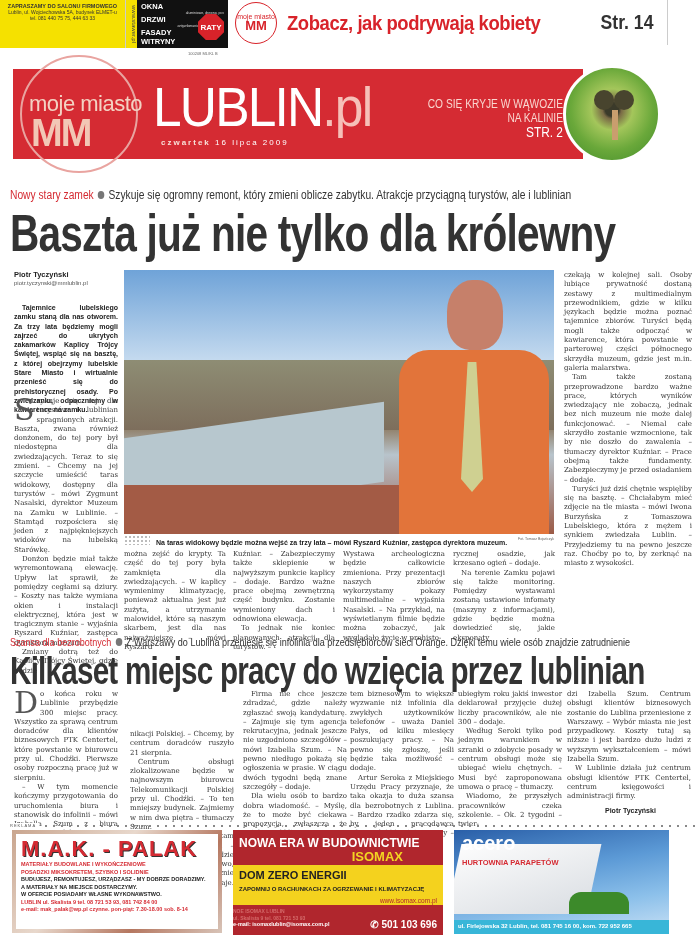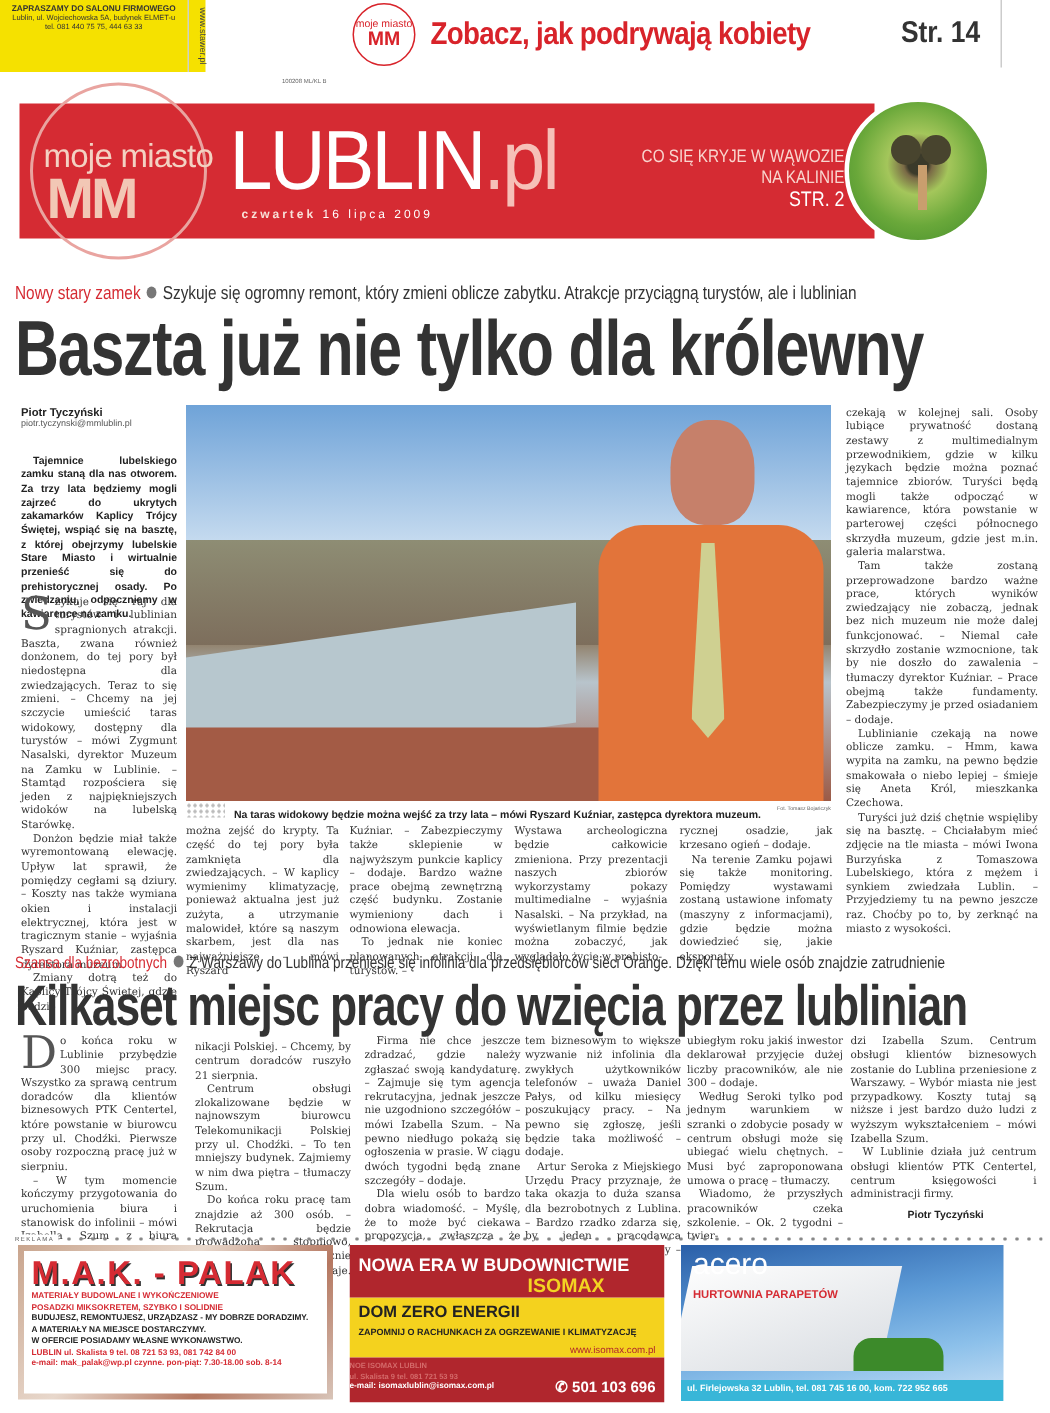--- a/index.html
+++ b/index.html
@@ -66,21 +66,21 @@
 #caption .credit2{position:absolute;right:0;top:2px;font-size:3.5px;font-weight:normal;color:#666}
 #c2{left:124px;top:550px;width:102px}
 #c3{left:233px;top:550px;width:102px}
 #c4{left:343px;top:550px;width:102px}
 #c5{left:453px;top:550px;width:102px}
 #c6{left:564px;top:271px;width:128px}
 
 #k2{left:10px;top:636px;font-size:11px}
 #h2{left:10px;top:650px;font-size:38px;transform:scaleX(0.78)}
 #d1{left:14px;top:690px;width:104px}
-#d2{left:130px;top:694px;width:104px}
+#d2{left:130px;top:730px;width:104px}
 #d3{left:243px;top:690px;width:104px}
 #d4{left:343px;top:690px;width:104px}
 #d5{left:454px;top:690px;width:104px}
 #d6{left:562px;top:690px;width:130px}
 #sig{left:605px;top:807px;font-family:"Liberation Sans",sans-serif;font-weight:bold;font-size:7px;color:#222}
 
 #reklama{left:10px;top:823px;width:685px;height:6px;font-family:"Liberation Sans",sans-serif;font-size:4px;color:#555;letter-spacing:1px;background:radial-gradient(circle,#888 1px,transparent 1.3px) 0 0/8px 6px}
 #reklama span{background:#fff;padding-right:3px}
 #ad1{left:12px;top:830px;width:210px;height:103px;background:linear-gradient(135deg,#c9a58e,#e8d8cc 40%,#b57760 70%,#d8c4b8);padding:4px}
 #ad1 .in{background:#fff;width:100%;height:100%;padding:3px 5px;font-family:"Liberation Sans",sans-serif;font-weight:bold;font-size:5.5px;line-height:7.5px}
@@ -92,37 +92,46 @@
 #ad2 .isomax{color:#f3d422;font-size:13px;position:absolute;right:40px;top:19px}
 #ad2 .mid{background:#f4d21e;height:40px;padding:4px 6px;color:#222}
 #ad2 .mid .big{font-size:11px}
 #ad2 .mid .sm{font-size:6px;margin-top:5px}
 #ad2 .bot{background:#b0262d;height:30px;padding:3px 0;color:#fff;font-size:5.5px;position:relative}
 #ad2 .www{position:absolute;right:6px;top:-8px;font-size:6.5px;color:#b0262d;font-weight:normal}
 #ad2 .phone{position:absolute;right:6px;top:14px;font-size:10px}
 #ad2 .addr{color:#d46a6a;font-size:5px;line-height:6.5px}
 #ad3{left:454px;top:830px;width:215px;height:104px;overflow:hidden;background:linear-gradient(170deg,#2a5fa8 0,#5c9ad6 40%,#8cc0ea 70%,#c9e1f5 100%);font-family:"Liberation Sans",sans-serif}
 #ad3 .sill{position:absolute;left:0;top:14px;width:140px;height:70px;background:linear-gradient(160deg,#fdfdfd,#d9dde2);transform:skewX(-12deg)}
-#ad3 .brand{position:absolute;left:8px;top:2px;color:#fff;font-size:20px;font-weight:normal}
+#ad3 .brand{position:absolute;left:8px;top:2px;color:#fff;font-size:20px;font-weight:bold}
 #ad3 .sub{position:absolute;left:8px;top:28px;color:#d52b33;font-size:7.5px;font-weight:bold}
 #ad3 .trees{position:absolute;right:40px;top:62px;width:60px;height:22px;background:#3c8a2a;border-radius:12px 12px 0 0}
 #ad3 .addr{position:absolute;left:0;bottom:0;width:100%;height:14px;background:#38b6d8;color:#fff;font-size:6px;font-weight:bold;padding:3px 4px}
 </style>
 </head>
 <body>
 
 <div id="stawer" class="abs">
   <div class="yel">
     <div class="small">
       <b>ZAPRASZAMY DO SALONU FIRMOWEGO</b><br>
       <span>Lublin, ul. Wojciechowska 5A, budynek ELMET-u</span><br>
       <span>tel. 081 440 75 75, 444 63 33</span>
     </div>
   </div>
   <div class="url">www.stawer.pl</div>
+  <div class="blk">
+    <div>OKNA</div>
+    <i>aluminiowe, drewno, pcv</i>
+    <div>DRZWI</div>
+    <i>antywłamaniowe, wewnętrzne</i>
+    <div>FASADY</div>
+    <div>WITRYNY</div>
+    <div class="raty">RATY</div>
+  </div>
 </div>
 <div id="adcode1" class="abs">100208 ML/KL B</div>
 
 <div id="teaser" class="abs">
   <div class="mmlogo-small">
     <div class="t">moje miasto</div>
     <div class="m">MM</div>
   </div>
   <div id="teaser-title">Zobacz, jak  podrywają kobiety</div>
   <div id="teaser-page">Str. 14</div>
@@ -180,21 +189,20 @@
 <div id="c4" class="abs col">
     <p style="text-indent:0">Wystawa archeologiczna będzie całkowicie zmieniona. Przy prezentacji naszych zbiorów wykorzystamy pokazy multimedialne – wyjaśnia Nasalski. – Na przykład, na wyświetlanym filmie będzie można zobaczyć, jak wyglądało życie w prehisto-</p>
   </div>
 <div id="c5" class="abs col">
   <p style="text-indent:0">rycznej osadzie, jak krzesano ogień – dodaje.</p>
   <p>Na terenie Zamku pojawi się także monitoring. Pomiędzy wystawami zostaną ustawione infomaty (maszyny z informacjami), gdzie będzie można dowiedzieć się, jakie eksponaty</p>
 </div>
 <div id="c6" class="abs col">
   <p style="text-indent:0">czekają w kolejnej sali. Osoby lubiące prywatność dostaną zestawy z multimedialnym przewodnikiem, gdzie w kilku językach będzie można poznać tajemnice zbiorów. Turyści będą mogli także odpocząć w kawiarence, która powstanie w parterowej części północnego skrzydła muzeum, gdzie jest m.in. galeria malarstwa.</p>
   <p>Tam także zostaną przeprowadzone bardzo ważne prace, których wyników zwiedzający nie zobaczą, jednak bez nich muzeum nie może dalej funkcjonować. – Niemal całe skrzydło zostanie wzmocnione, tak by nie doszło do zawalenia – tłumaczy dyrektor Kuźniar. – Prace obejmą także fundamenty. Zabezpieczymy je przed osiadaniem – dodaje.</p>
-  <p>Lublinianie czekają na nowe oblicze zamku. – Hmm, kawa wypita na zamku, na pewno będzie smakowała o niebo lepiej – śmieje się Aneta Król, mieszkanka Czechowa.</p>
   <p>Turyści już dziś chętnie wspięliby się na basztę. – Chciałabym mieć zdjęcie na tle miasta – mówi Iwona Burzyńska z Tomaszowa Lubelskiego, która z mężem i synkiem zwiedzała Lublin. – Przyjedziemy tu na pewno jeszcze raz. Choćby po to, by zerknąć na miasto z wysokości.</p>
 </div>
 
 <div id="k2" class="abs kicker">
   <span class="red">Szansa dla bezrobotnych</span><span class="dot"></span><span>Z Warszawy do Lublina przeniesie się infolinia dla przedsiębiorców sieci Orange. Dzięki temu wiele osób znajdzie zatrudnienie</span>
 </div>
 <div id="h2" class="abs head">Kilkaset miejsc pracy do wzięcia przez lublinian</div>
 <div id="d1" class="abs col">
   <p style="text-indent:0"><span class="drop">D</span><span>o końca roku w Lublinie przybędzie 300 miejsc pracy. Wszystko za sprawą centrum doradców dla klientów biznesowych PTK Centertel, które powstanie w biurowcu przy ul. Chodźki. Pierwsze osoby rozpoczną pracę już w sierpniu.</span></p>
   <p>– W tym momencie kończymy przygotowania do uruchomienia biura i stanowisk do infolinii – mówi Izabella Szum z biura prasowego Telekomu-</p>

